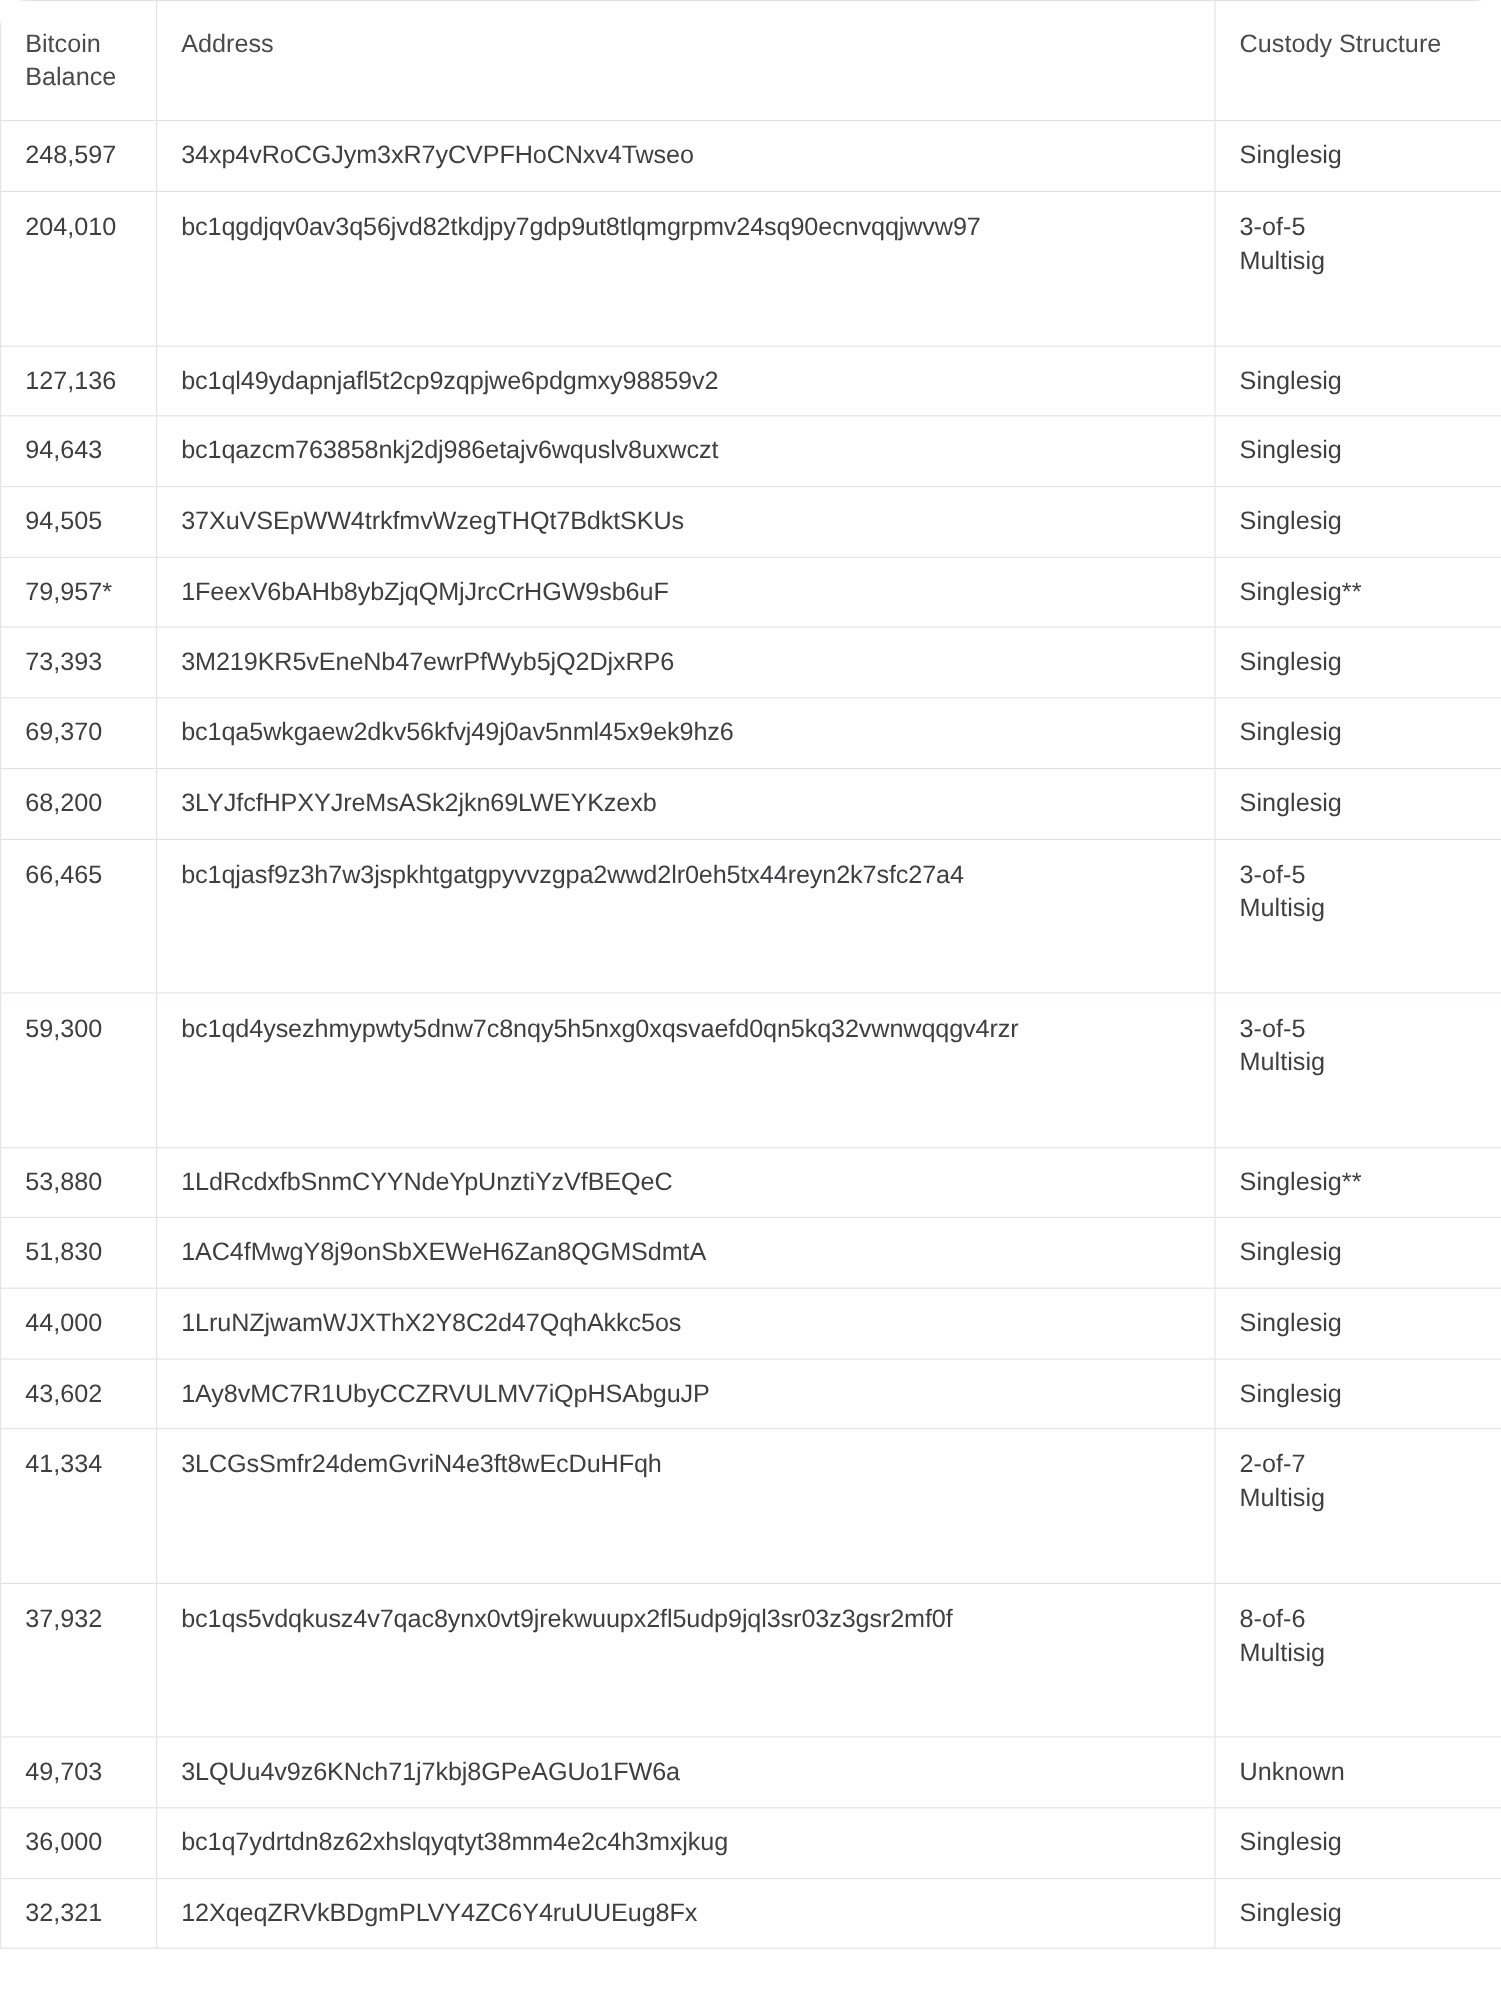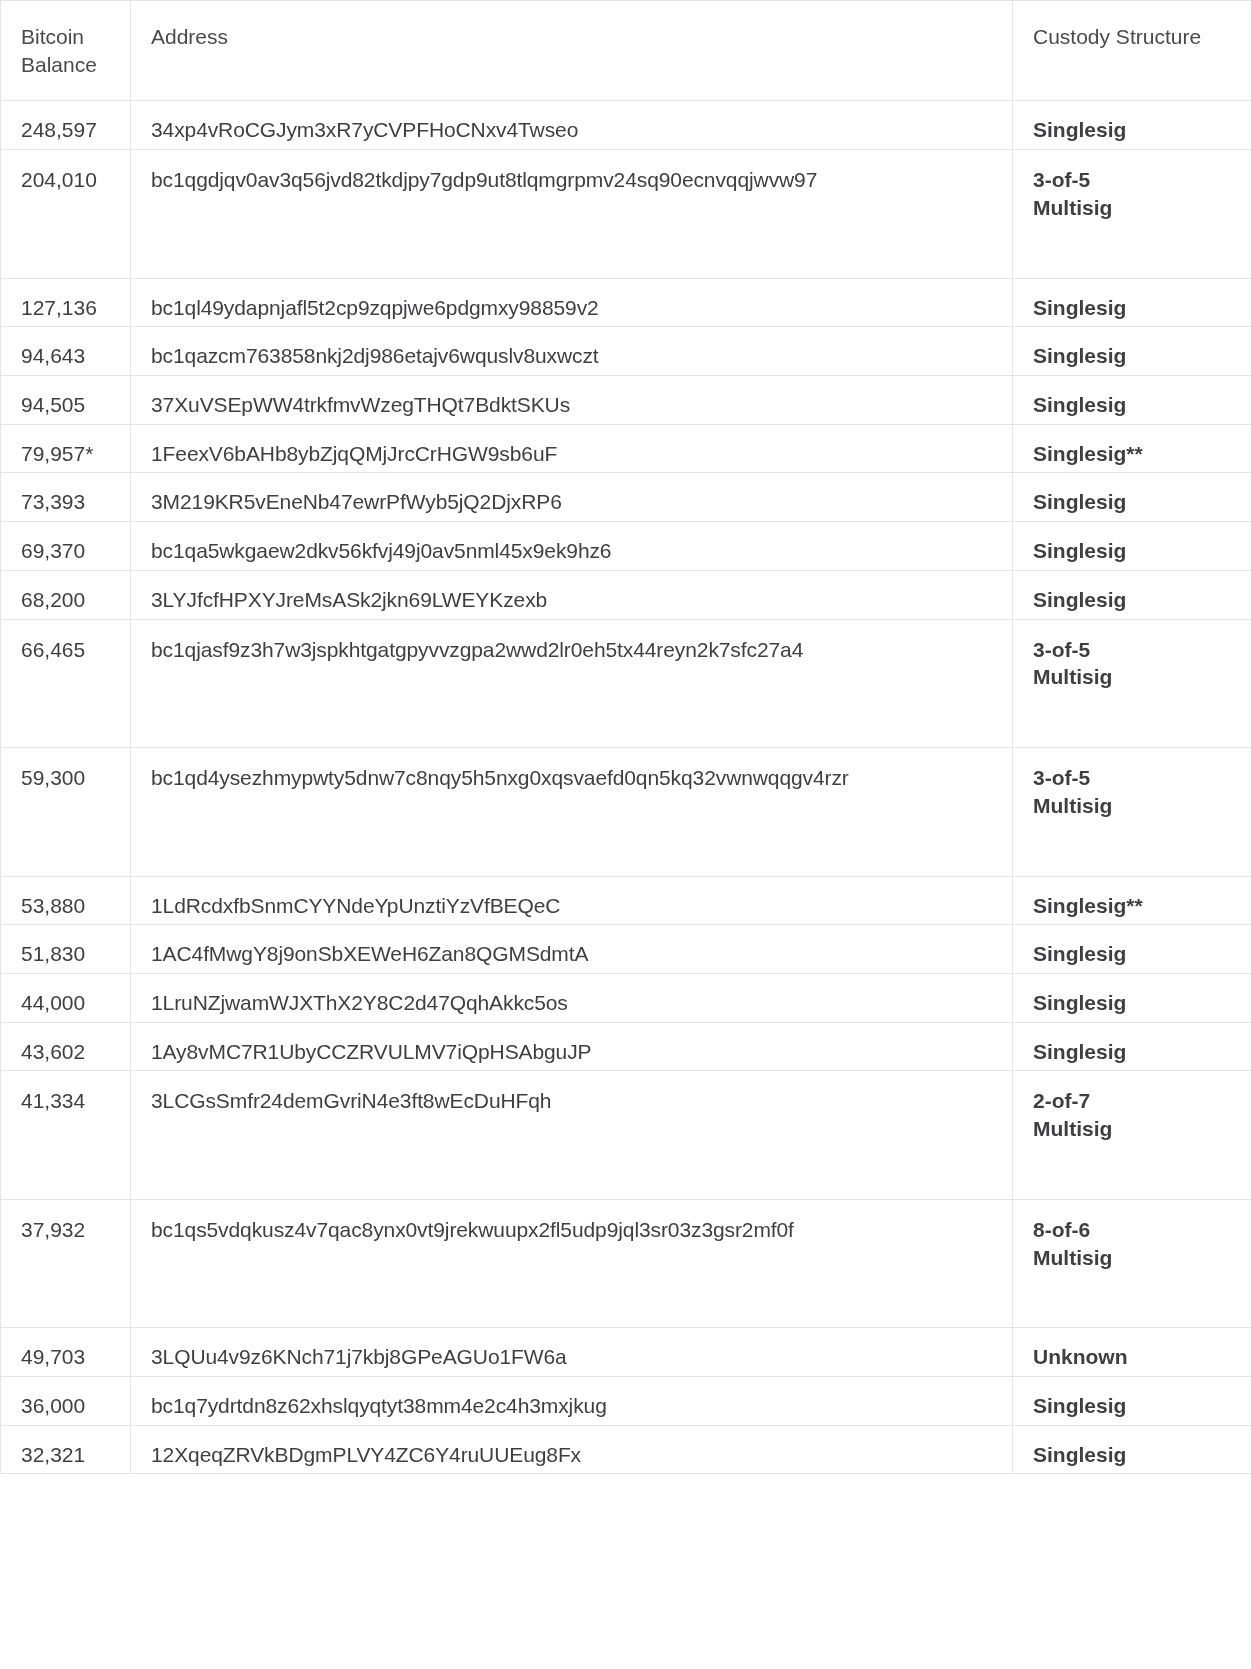--- a/index.html
+++ b/index.html
@@ -12,20 +12,21 @@
     height: 1669px;
     font-family: "Liberation Sans", sans-serif;
     color: #3b3b3b;
     overflow: hidden;
   }
   #table-wrap {
     width: 1251px;
     height: 1669px;
     overflow: hidden;
     position: relative;
+    border-radius: 22px;
   }
   table.balances {
     border-collapse: collapse;
     table-layout: fixed;
     width: 1251px;
     font-size: 21px;
     line-height: 1.32;
   }
   table.balances col.c-balance { width: 130px; }
   table.balances col.c-address { width: 882px; }
@@ -59,28 +60,27 @@
   }
   table.balances td.cell-balance {
     white-space: nowrap;
   }
   table.balances td.cell-address {
     letter-spacing: -0.1px;
     margin-left: 24px;
   }
   table.balances td.cell-custody {
     white-space: pre-line;
-    font-weight: bold;
   }
   table.balances tbody tr.tall td {
     padding-bottom: 56px;
   }
   table.balances tbody tr.short td {
     padding-top: 15px;
-    padding-bottom: 5px;
+    padding-bottom: 15px;
   }
   .wrap-label { white-space: pre-line; }
 </style>
 </head>
 <body>
 
 <div id="table-wrap">
   <table class="balances">
     <colgroup>
       <col class="c-balance">

